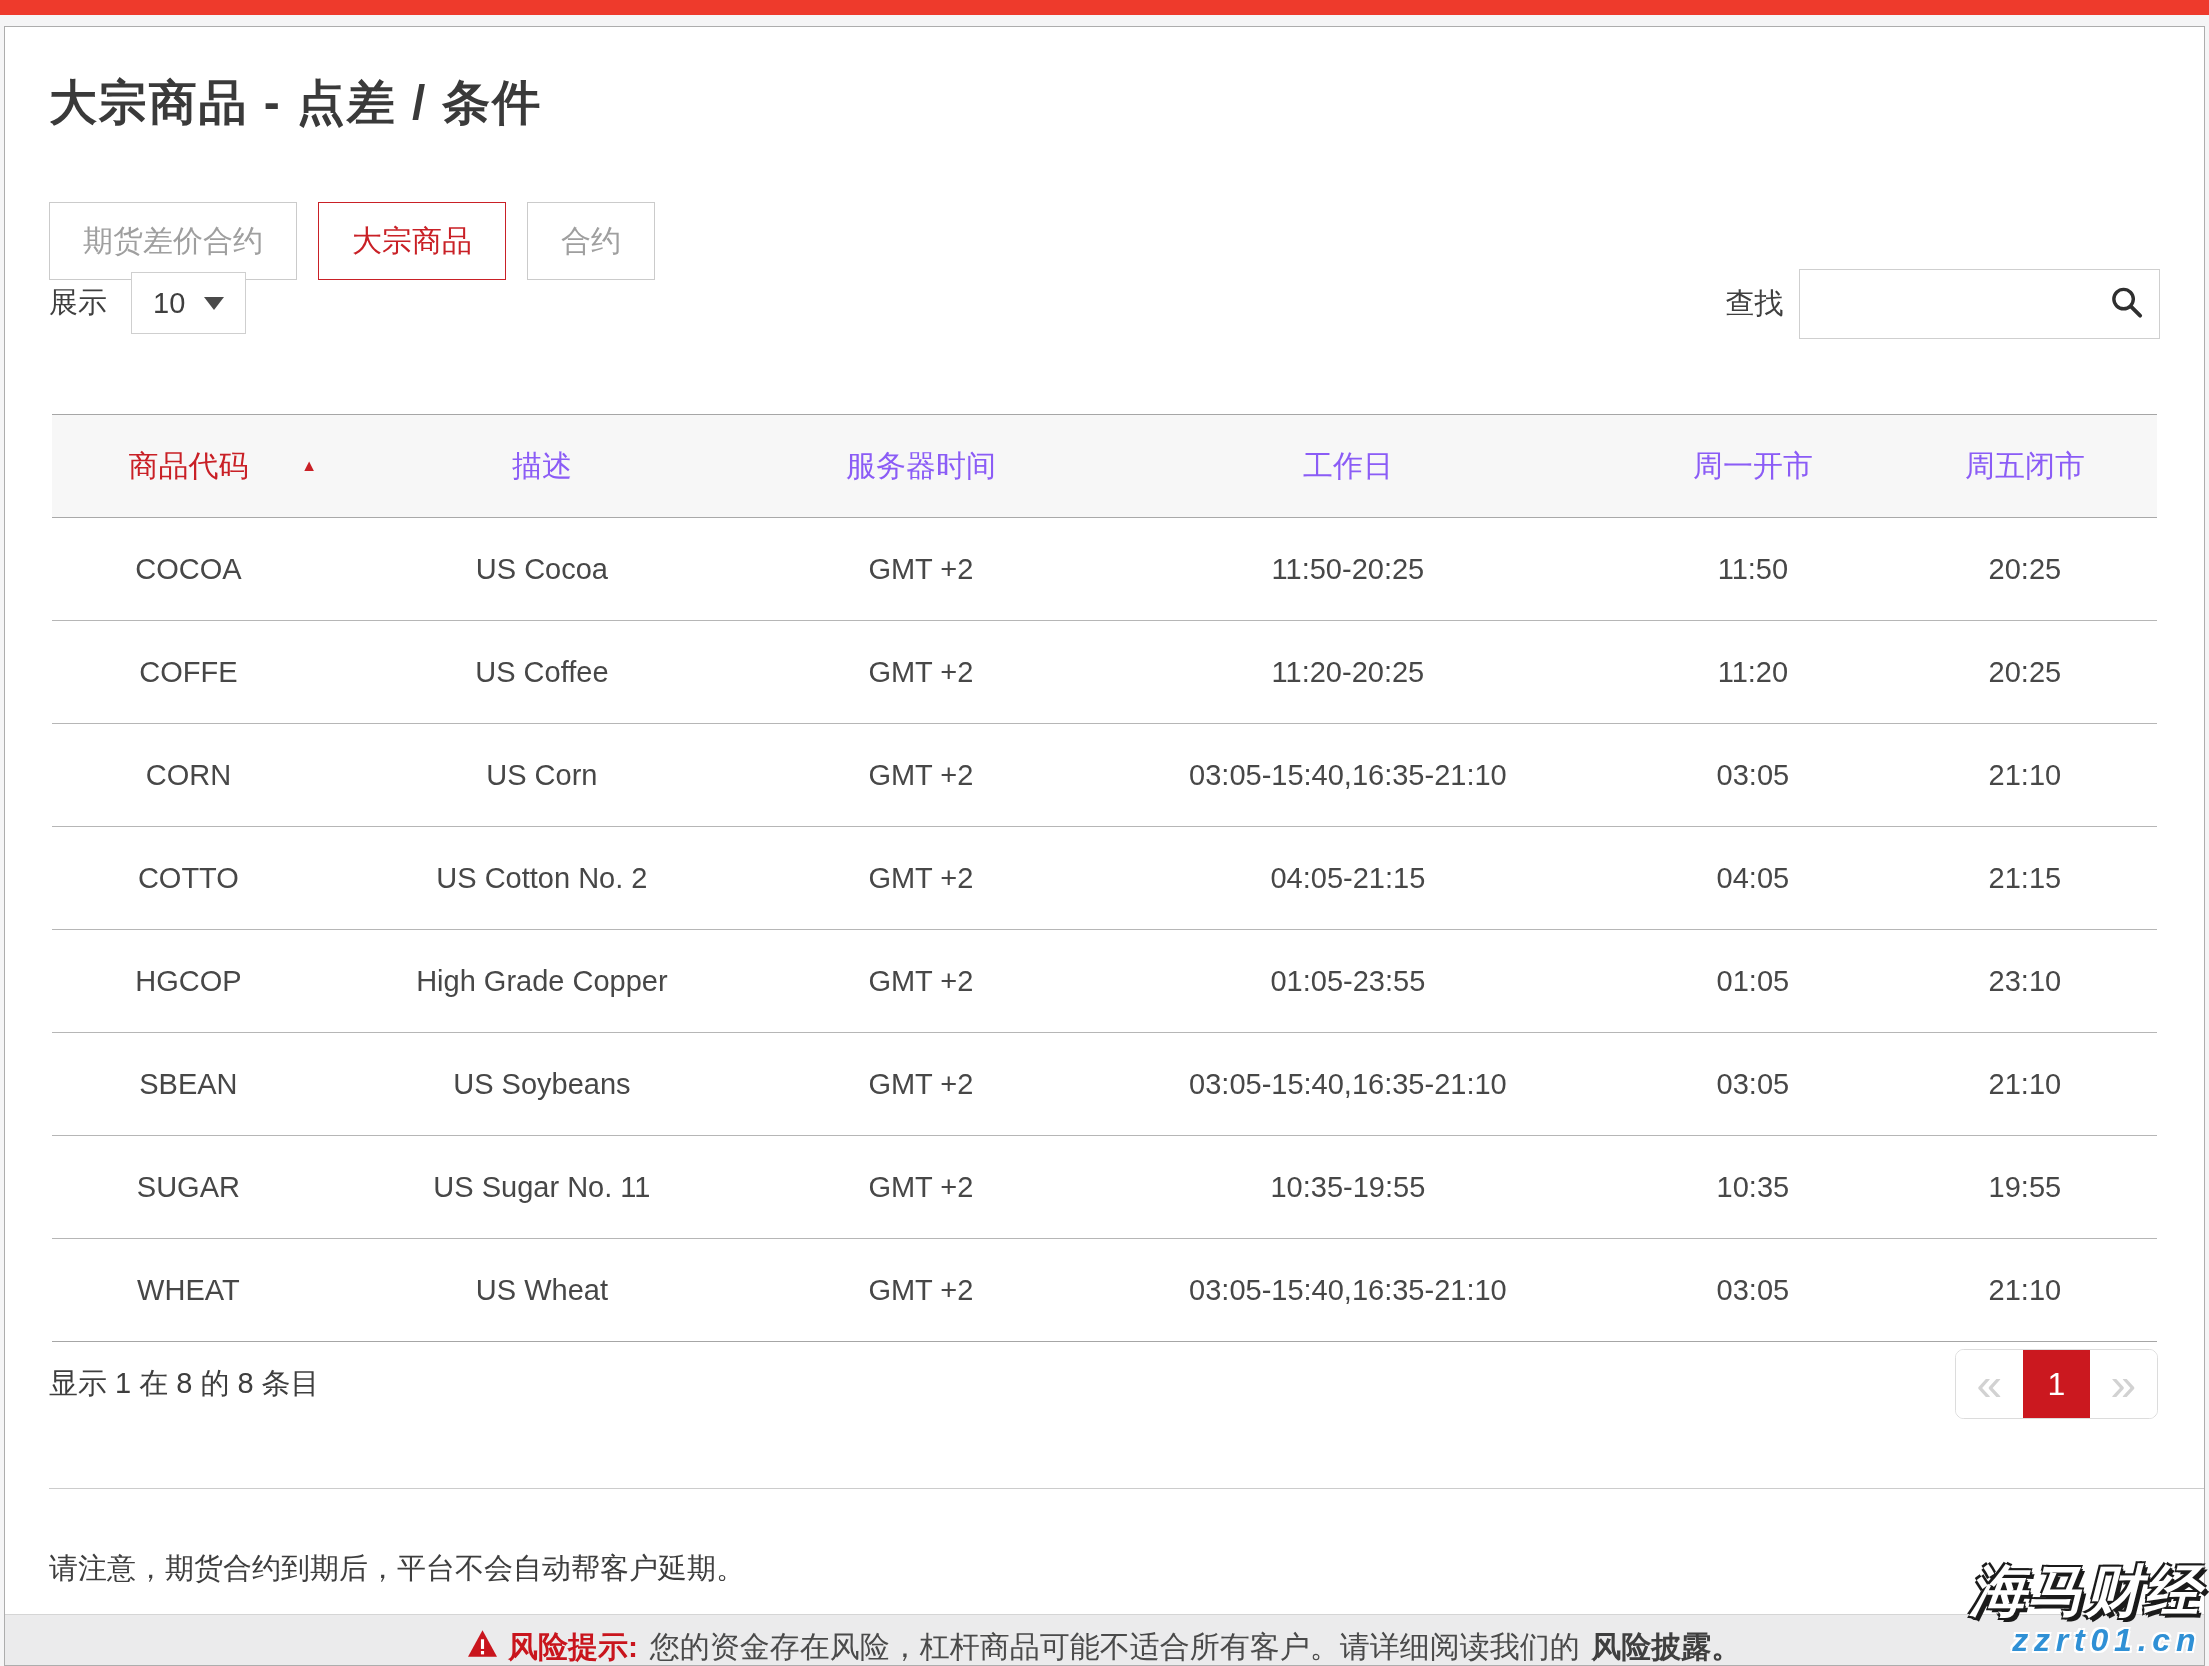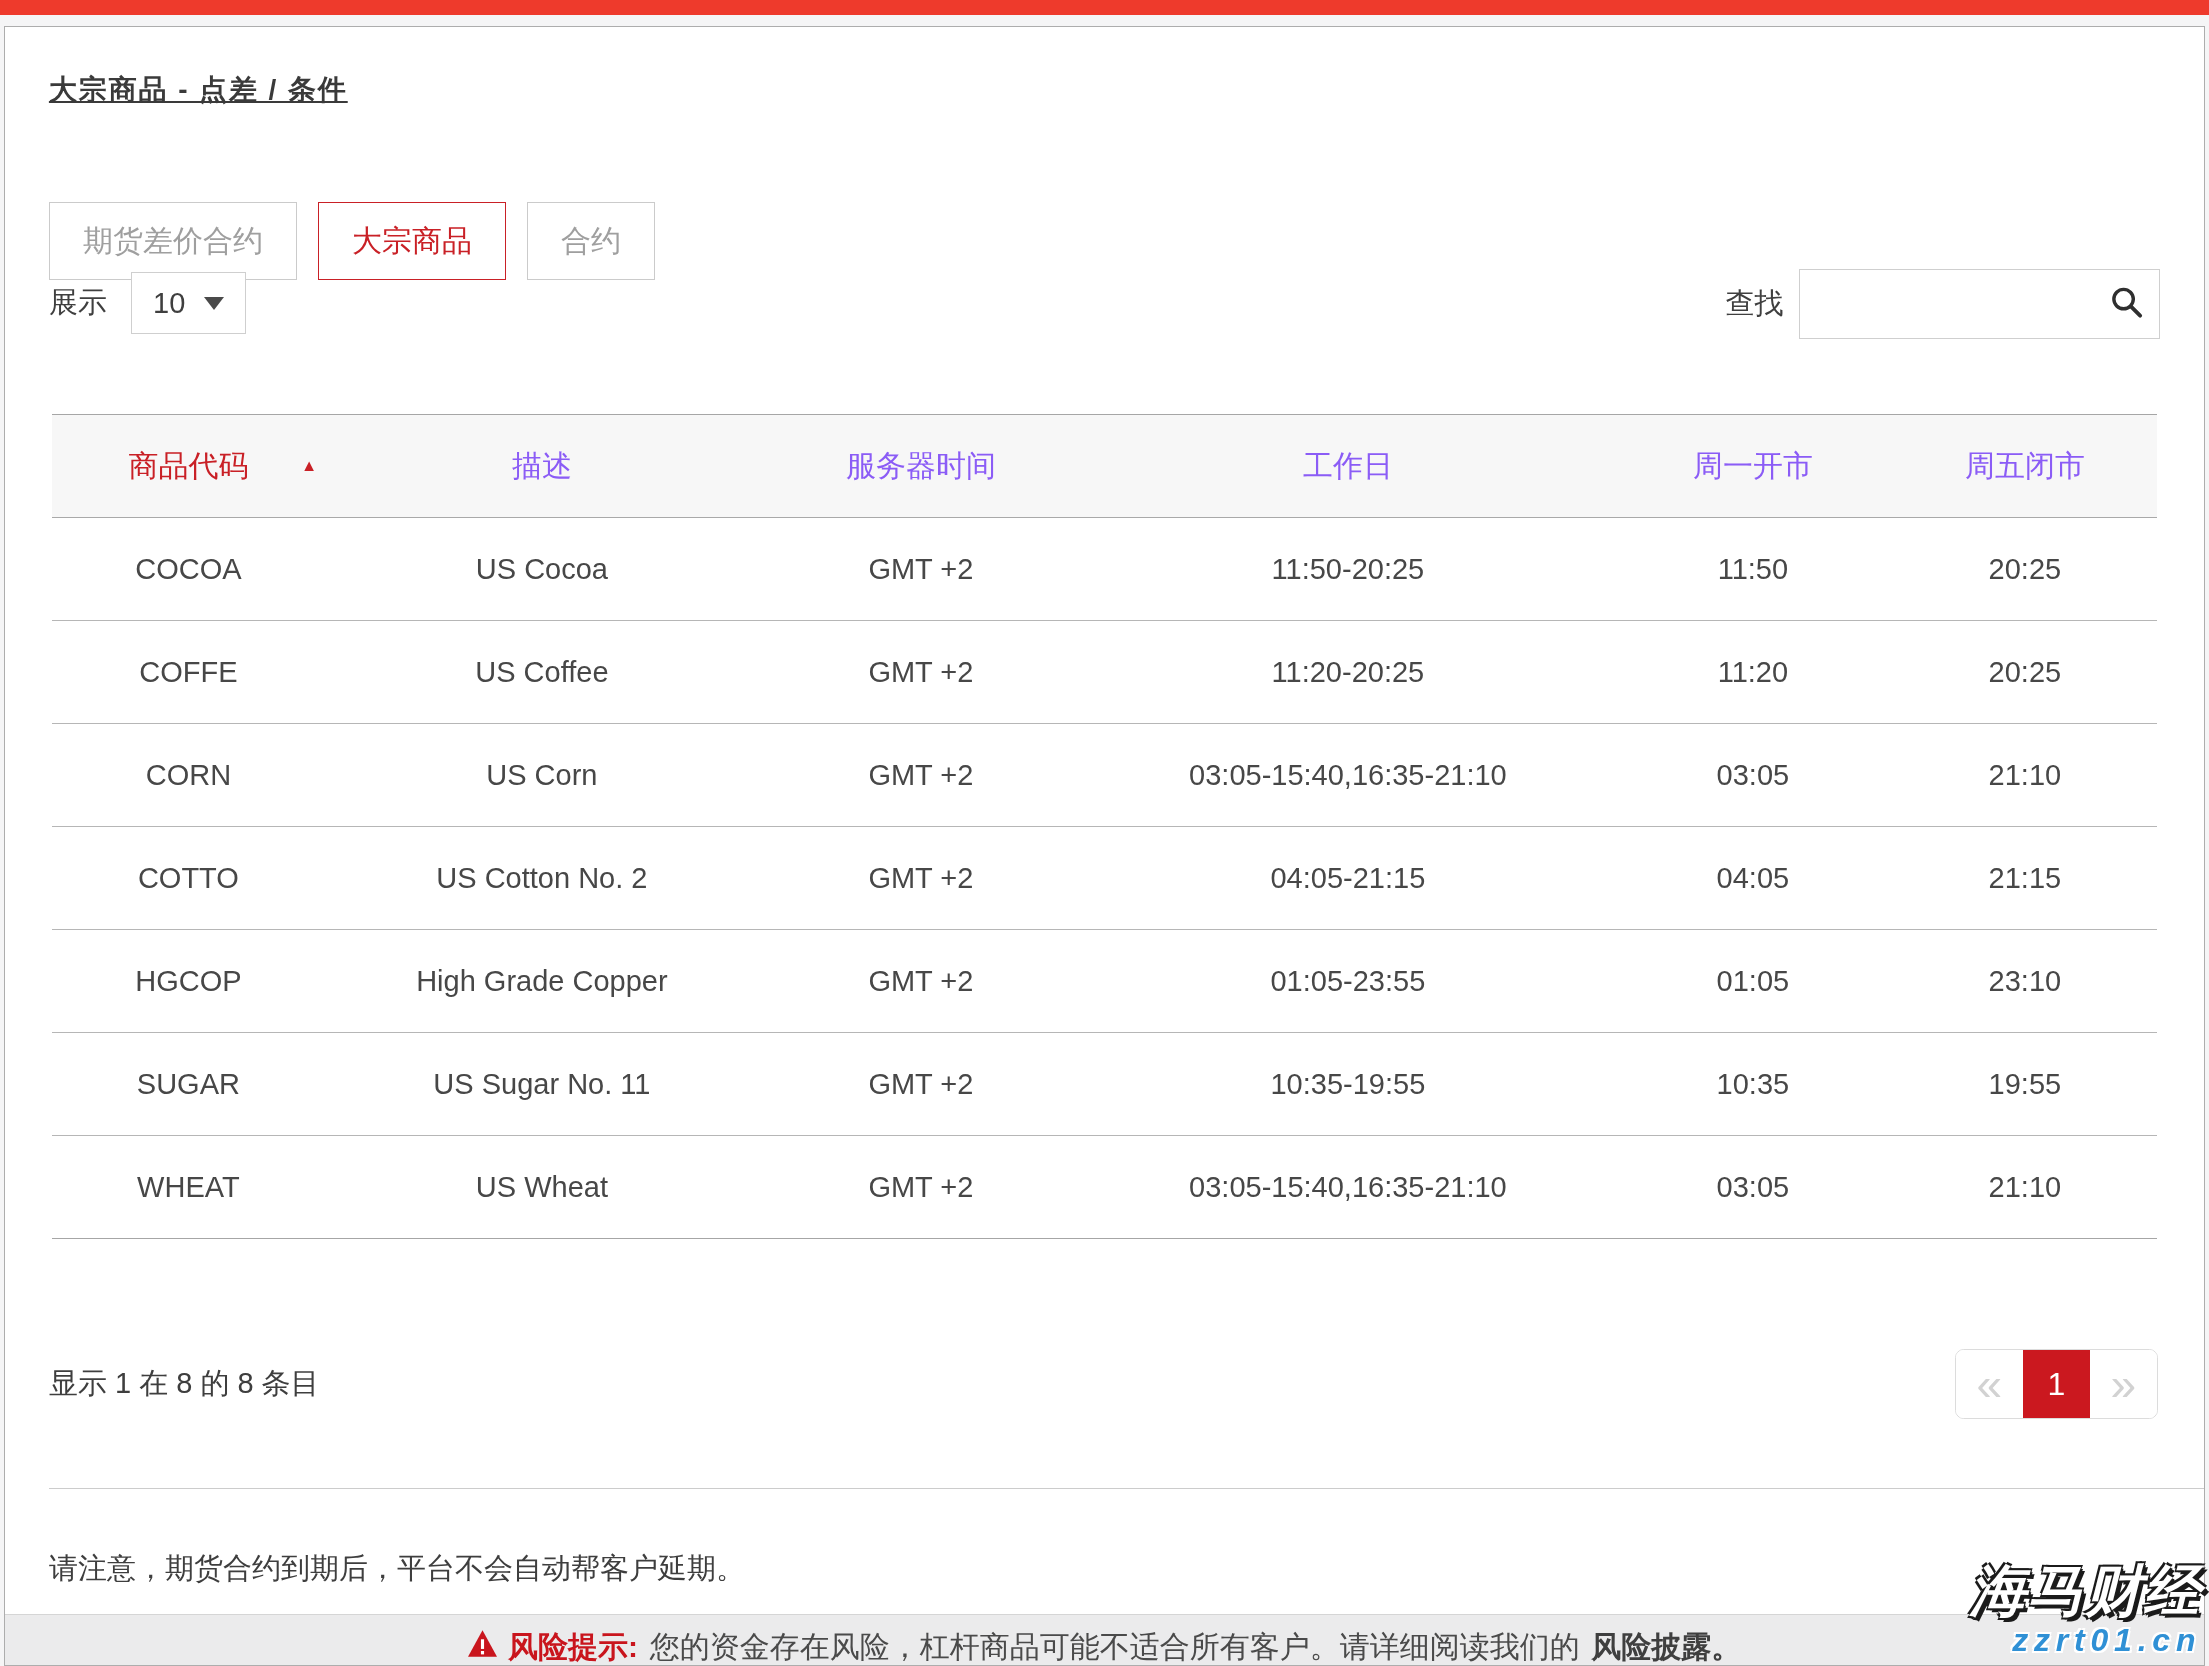--- a/index.html
+++ b/index.html
@@ -8,21 +8,21 @@
     position:relative; background:#f5f5f6; overflow:hidden;
     font-family:"Liberation Sans","DejaVu Sans",sans-serif; color:#3f3f3f;
   }
   .topbar { position:absolute; left:0; top:0; width:2209px; height:14.5px; background:#ee3a2c; }
   .container {
     position:absolute; left:3.9px; top:26px; width:2201px; height:1640px;
     background:#ffffff; border:1px solid #adadad; border-top-width:1.9px; overflow:hidden;
   }
   .page-title {
     position:absolute; left:44px; top:44px;
-    font-size:28px; font-weight:700; color:#3a3a3a; letter-spacing:1.9px; white-space:nowrap;text-decoration:underline;
+    font-size:48px; font-weight:700; color:#3a3a3a; letter-spacing:1.9px; white-space:nowrap;
   }
   .tabs { position:absolute; left:44px; top:151px; display:flex; gap:21px; }
   .tab {
     height:78px; padding:0 33px; background:#fff; border:1px solid #cbcbcb;
     color:#9f9f9f; font-size:30px; display:flex; align-items:center; justify-content:center;
     cursor:pointer; white-space:nowrap;margin-top:24px;
   }
   .tab.active { border:1.9px solid #c92026; color:#c92026; }
   .controls-left { position:absolute; left:44px; top:244px; height:64px; display:flex; align-items:center; gap:24px; }
   .show-label, .search-label { font-size:29px; color:#3f3f3f; }
@@ -177,20 +177,28 @@
         </tr>
         <tr>
           <td>HGCOP</td>
           <td>High Grade Copper</td>
           <td>GMT +2</td>
           <td>01:05-23:55</td>
           <td>01:05</td>
           <td>23:10</td>
         </tr>
         <tr>
+          <td>SBEAN</td>
+          <td>US Soybeans</td>
+          <td>GMT +2</td>
+          <td>03:05-15:40,16:35-21:10</td>
+          <td>03:05</td>
+          <td>21:10</td>
+        </tr>
+        <tr>
           <td>SUGAR</td>
           <td>US Sugar No. 11</td>
           <td>GMT +2</td>
           <td>10:35-19:55</td>
           <td>10:35</td>
           <td>19:55</td>
         </tr>
         <tr>
           <td>WHEAT</td>
           <td>US Wheat</td>

